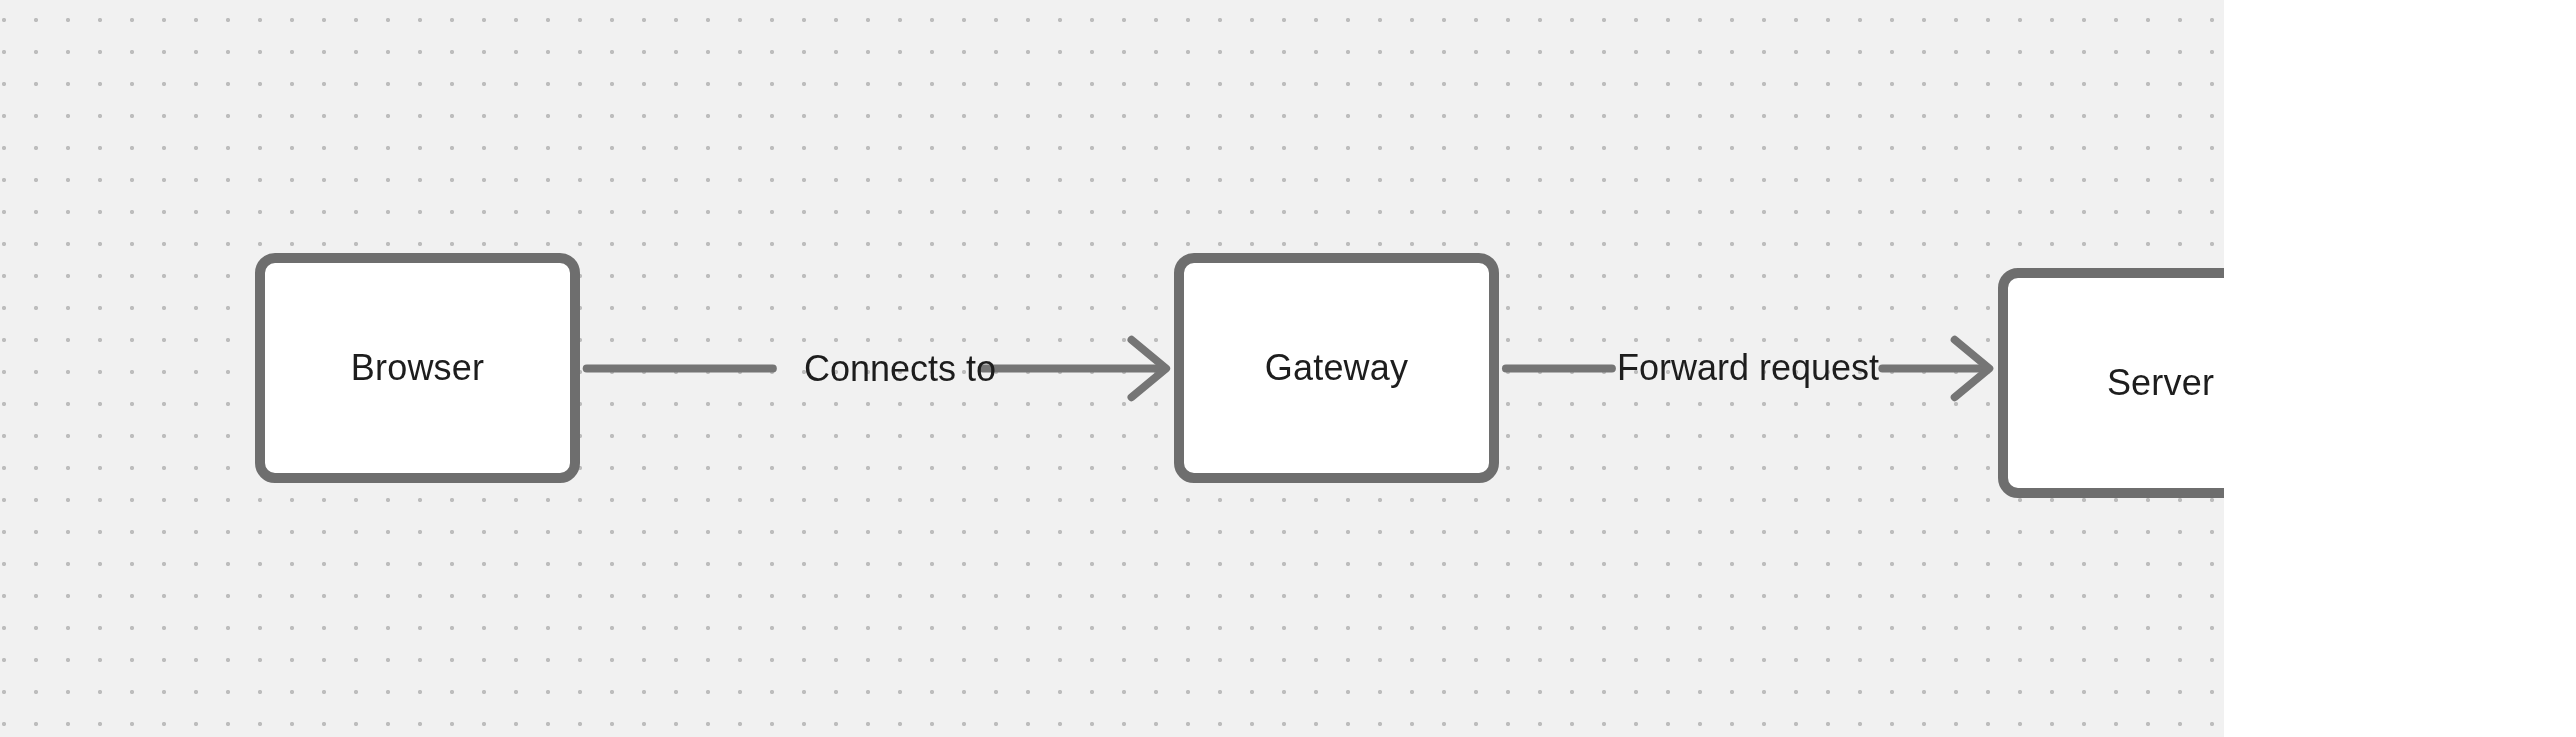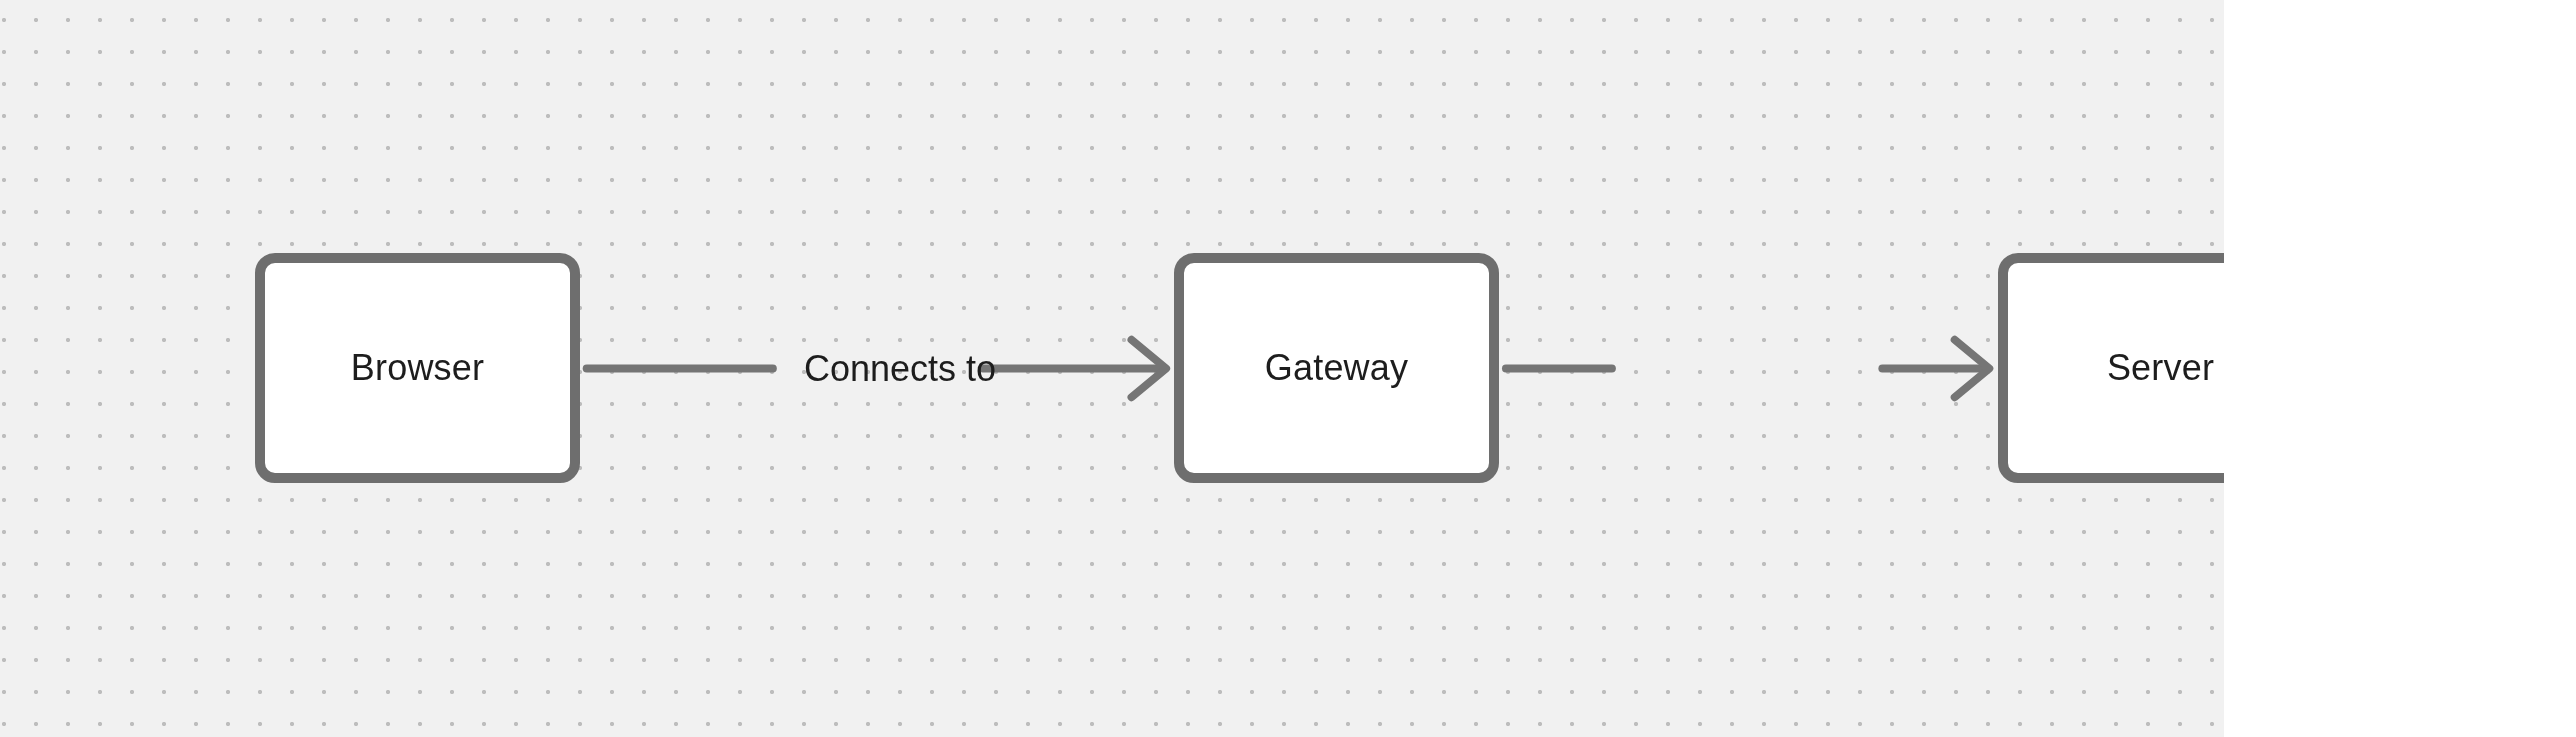--- a/index.html
+++ b/index.html
@@ -74,23 +74,24 @@
   </svg>
 
   <div class="node" style="left:255px; top:253px;">
     <span class="node-label">Browser</span>
   </div>
 
   <div class="node" style="left:1174px; top:253px;">
     <span class="node-label">Gateway</span>
   </div>
 
-  <div class="node" style="left:1998px; top:253px;">
+  <div class="node" style="left:1998px; top:268px;">
     <span class="node-label">Server</span>
   </div>
 
   <div class="edge-label" style="left:876px; top:369px;margin-left:24px;">Connects to</div>
 
   <div class="edge-label" style="left:1748px; top:368px;">
+    <span class="line">Forward request</span>
   </div>
 
 </div>
 
 
 </body></html>

